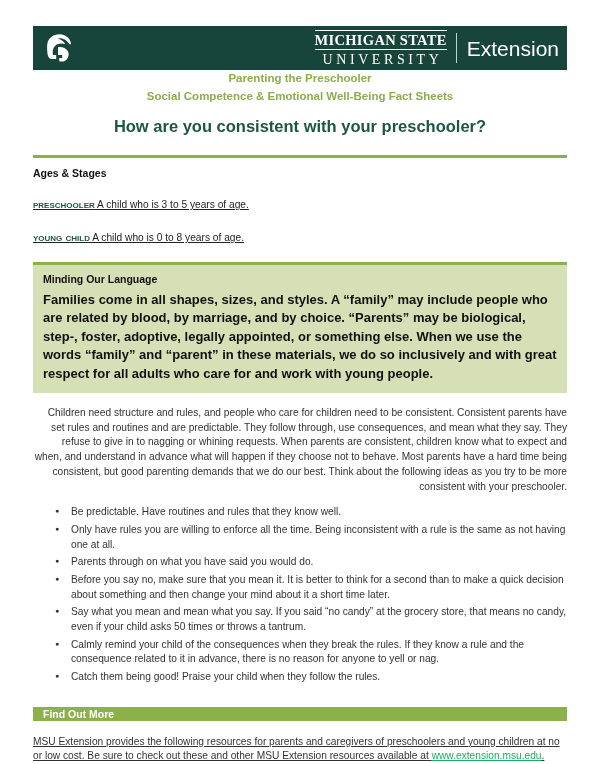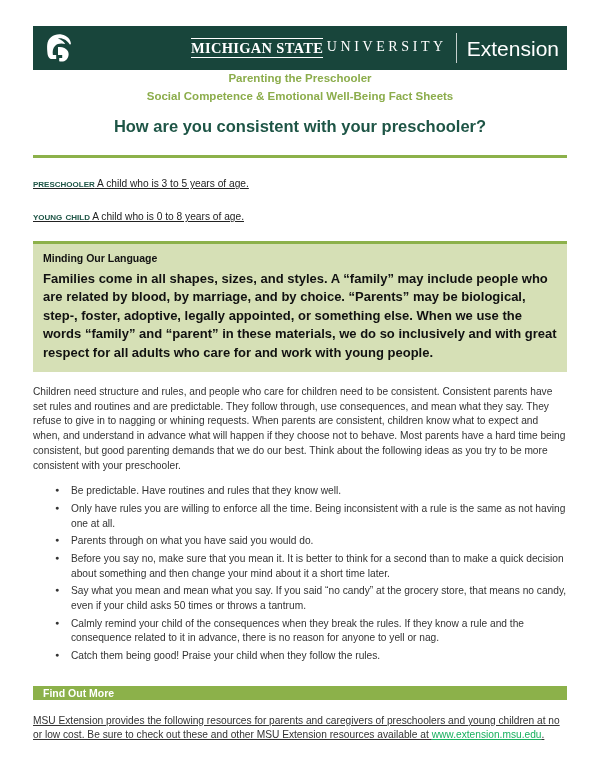--- a/index.html
+++ b/index.html
@@ -39,21 +39,21 @@
     flex: 0 0 auto;
     display: block;
   }
   .wordmark {
     display: flex;
     align-items: center;
     height: 34px;
   }
   .msu-mark {
     display: flex;
-    flex-direction: row;
+    flex-direction: column;
     justify-content: center;
     padding-right: 9px;
   }
   .msu-line1 {
     color: #ffffff;
     font-size: 14.5px;
     font-weight: bold;
     letter-spacing: 0.3px;
     line-height: 1;
     border-top: 1.6px solid #ffffff;
@@ -161,21 +161,21 @@
     color: #111111;
     line-height: 1.42;
   }
 
   
   .body-para {
     font-size: 10.2px;
     color: #333333;
     line-height: 1.44;
     margin-top: 13px;
-    text-align: left;
+    text-align: right;
   }
   ul.tips {
     margin: 11px 0 0 0;
     padding-left: 22px;
     list-style: none;
   }
   ul.tips li {
     font-size: 10.2px;
     color: #333333;
     line-height: 1.44;
@@ -242,20 +242,21 @@
 
   <div class="title-block">
     <div class="kicker1">Parenting the Preschooler</div>
     <div class="kicker2">Social Competence &amp; Emotional Well-Being Fact Sheets</div>
     <div class="main-title">How are you consistent with your preschooler?</div>
   </div>
 
   <div class="green-rule"></div>
 
   <div>
+    <div class="section-head">Ages &amp; Stages</div>
     <div class="def-line">
       <span class="term">Preschooler</span><span> A child who is 3 to 5 years of age.</span>
     </div>
     <div class="def-line">
       <span class="term">Young child</span><span> A child who is 0 to 8 years of age.</span>
     </div>
   </div>
 
   <div class="callout">
     <div class="callout-title">Minding Our Language</div>

